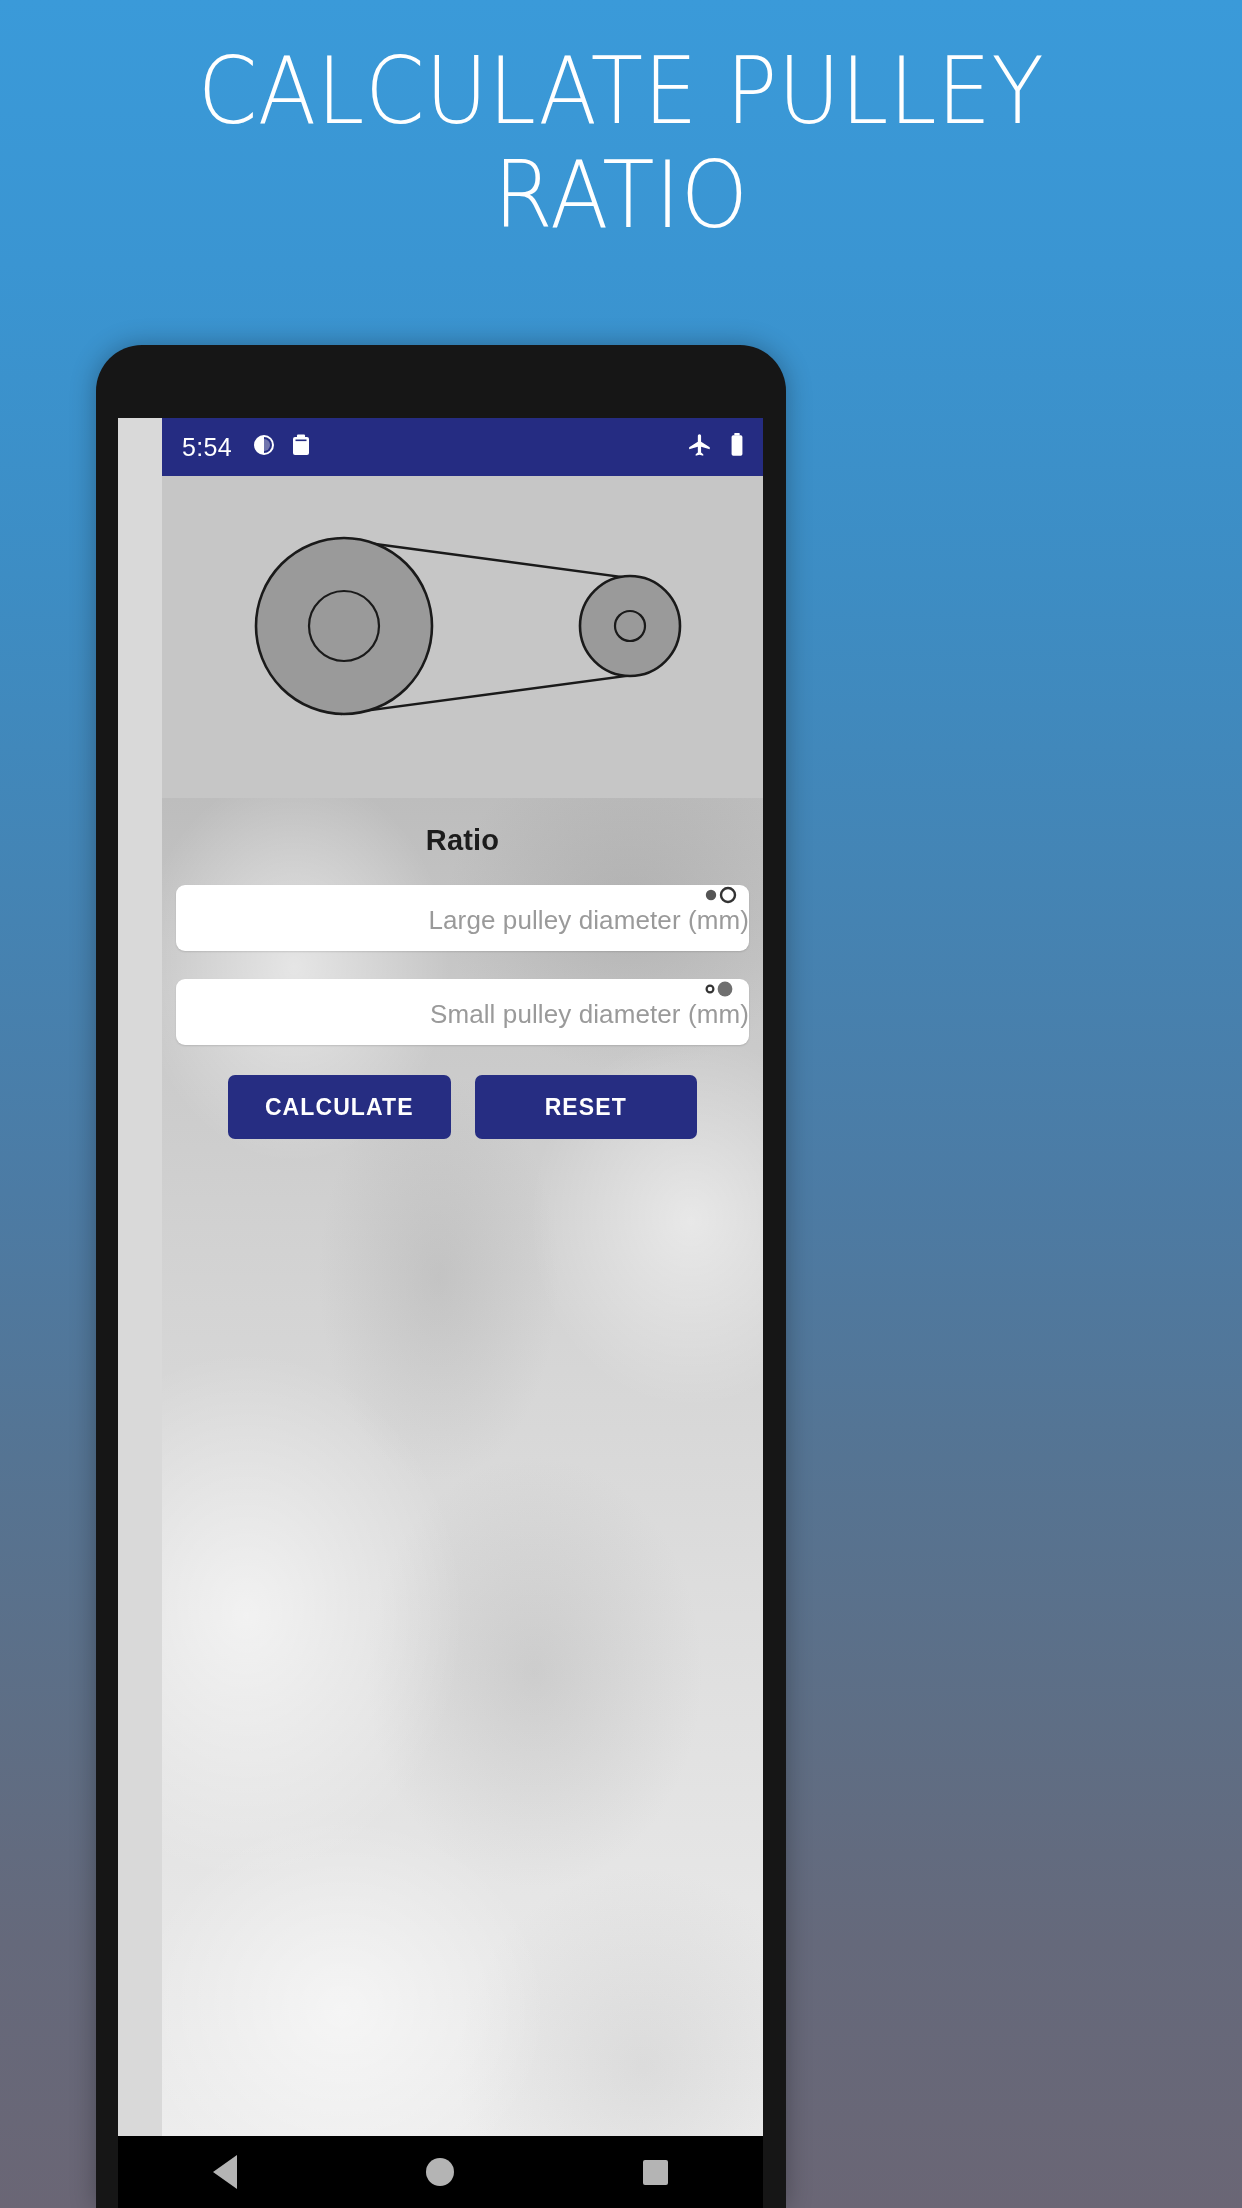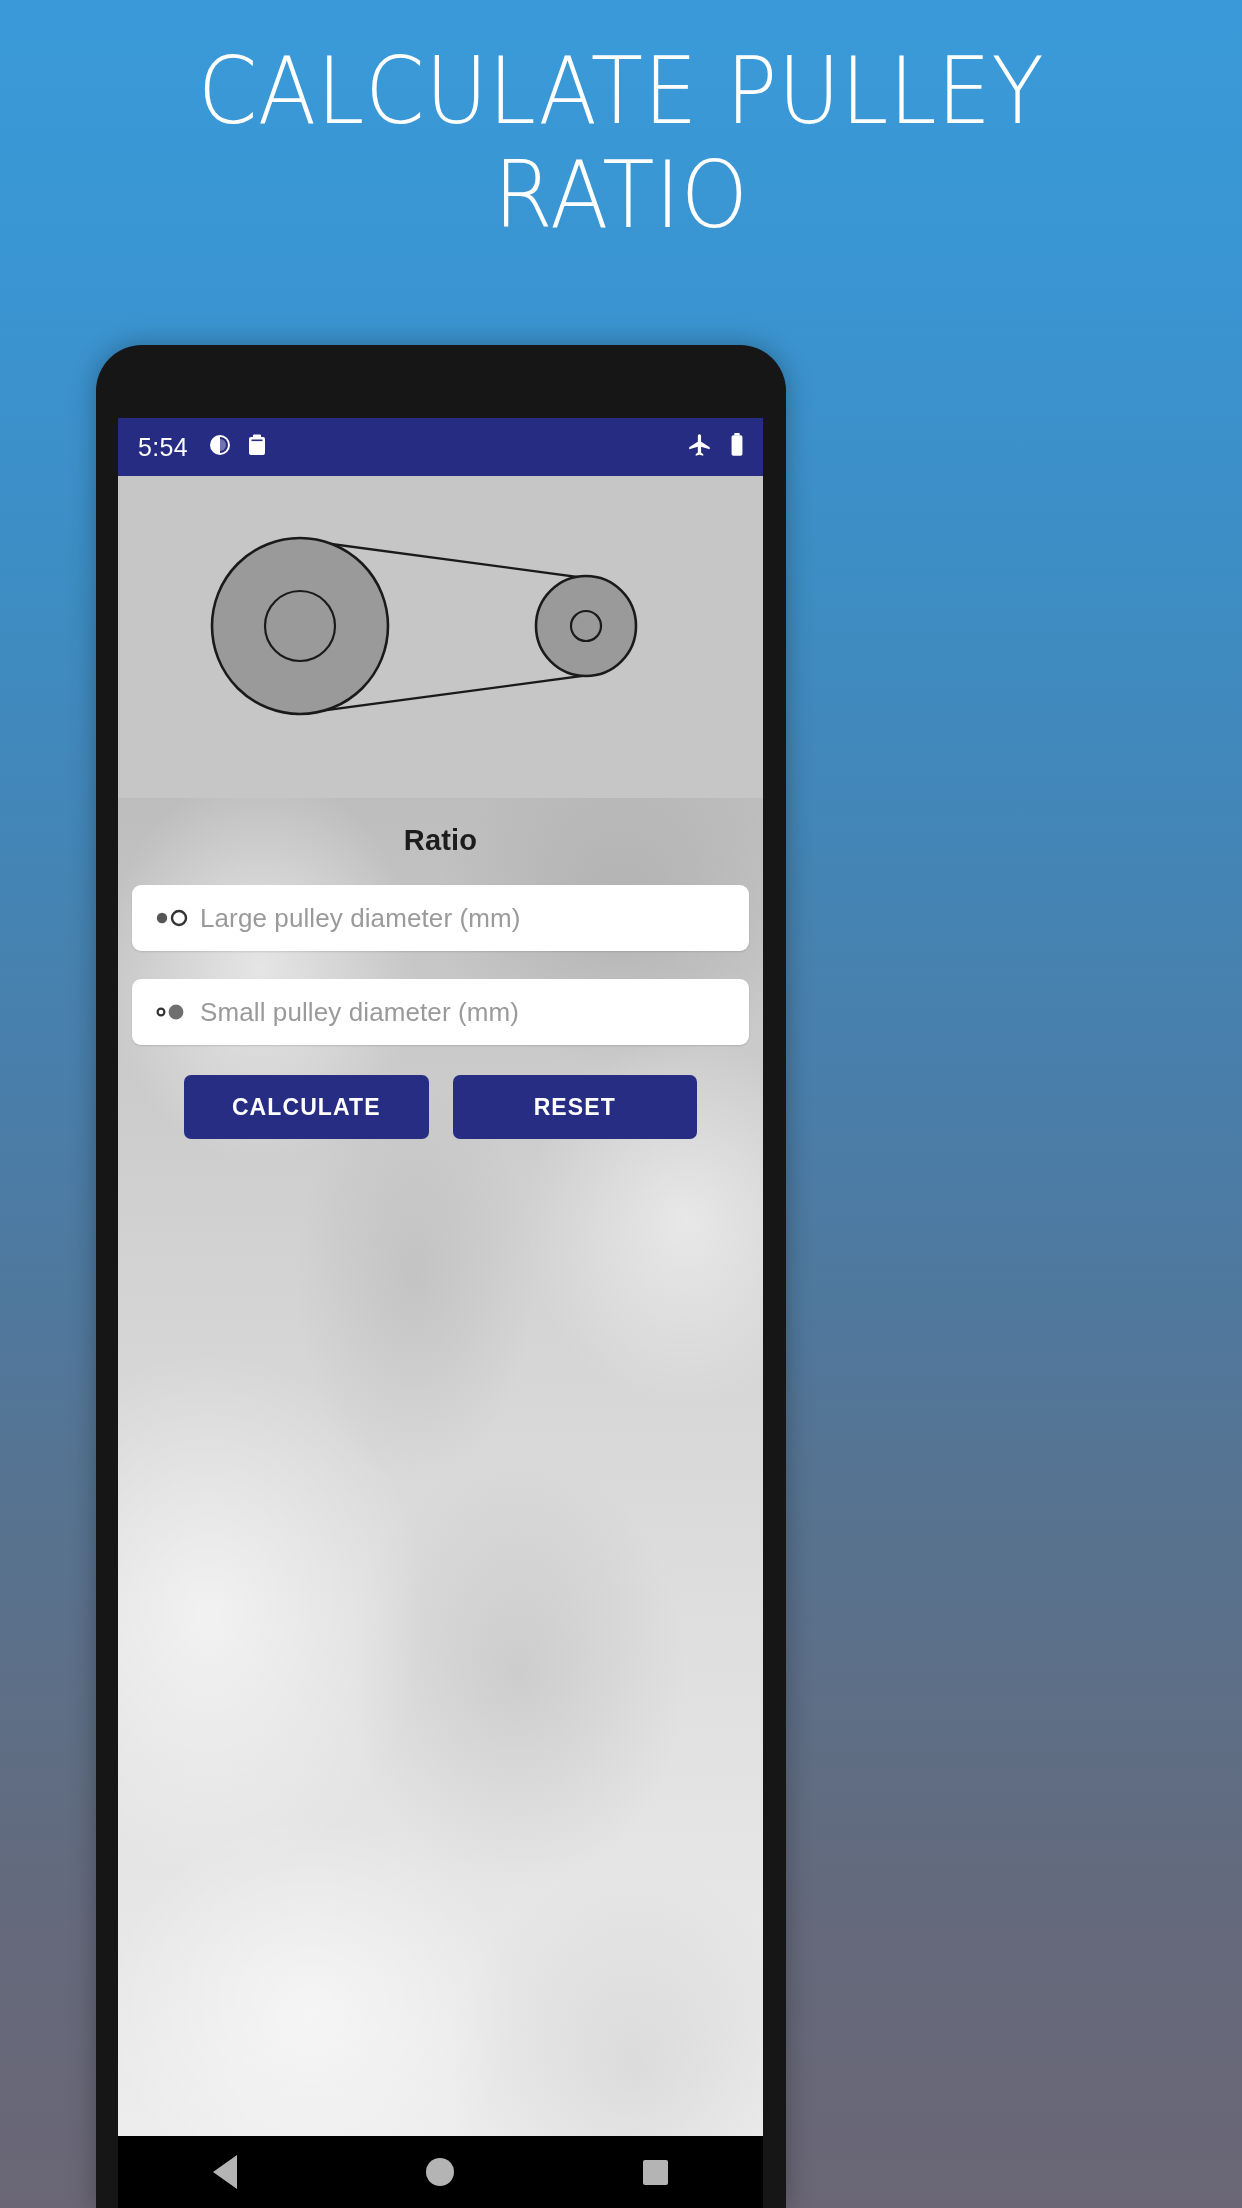--- a/index.html
+++ b/index.html
@@ -46,20 +46,21 @@
     border-radius:46px 46px 0 0;
     box-shadow: 0 0 26px rgba(0,0,0,0.30);
     overflow:hidden;
   }
   .screen {
     position:absolute;
     left:22px; top:73px;
     width:645px; height:1790px;
     background:#d9d9d9;
     overflow:hidden;
+    padding-left:44px;
   }
 
   
   .statusbar {
     position:relative;
     height:58px;
     background:#252c82;
     display:flex;
     align-items:center;
     padding:0 14px;
@@ -109,23 +110,24 @@
     letter-spacing:0.2px;
   }
 
   .field {
     position:relative;
     margin:0 14px;
     height:66px;
     background:#ffffff;
     border-radius:9px;
     display:flex;
-    align-items:center;
+    align-items:flex-end;
     padding-left:22px;
     box-shadow:0 1px 2px rgba(0,0,0,0.13);
+    flex-direction:column;
   }
   .field.first { margin-top:28px; }
   .field.second { margin-top:28px; }
   .field-icon { width:46px; display:flex; align-items:center; }
   .field-placeholder {
     font-size:26px;
     color:#9a9a9a;
     letter-spacing:0.1px;
   }
 

